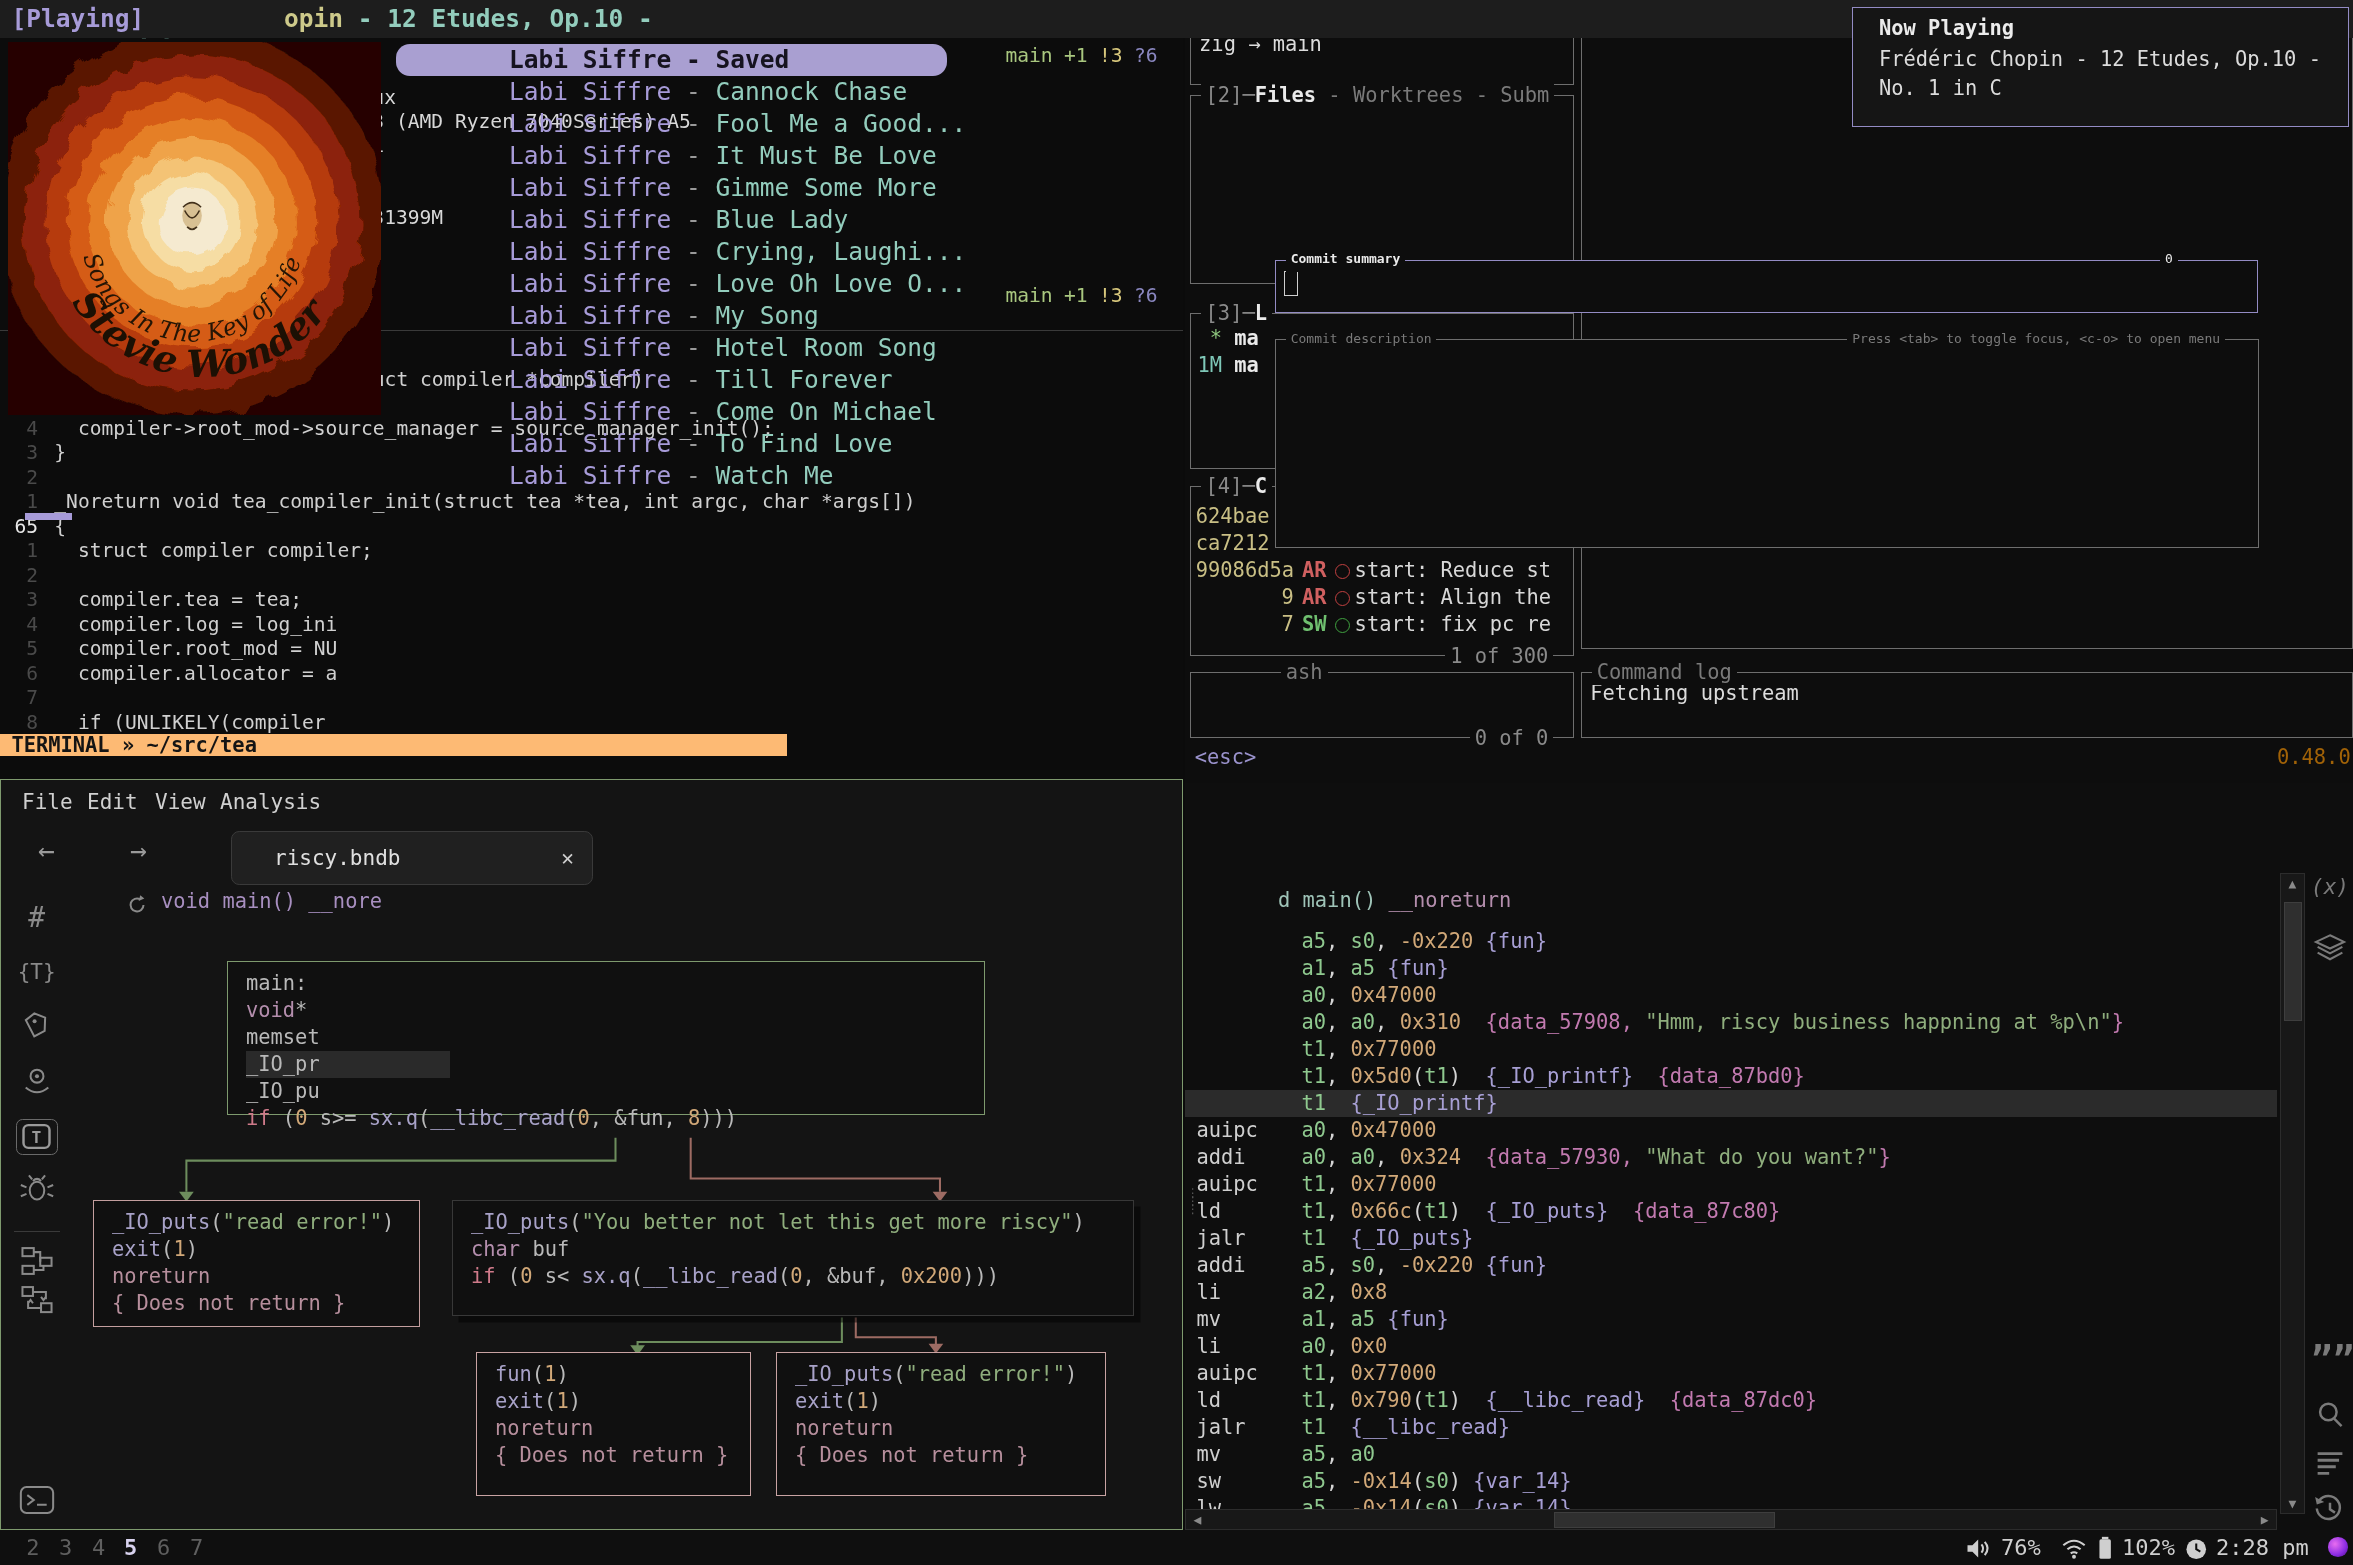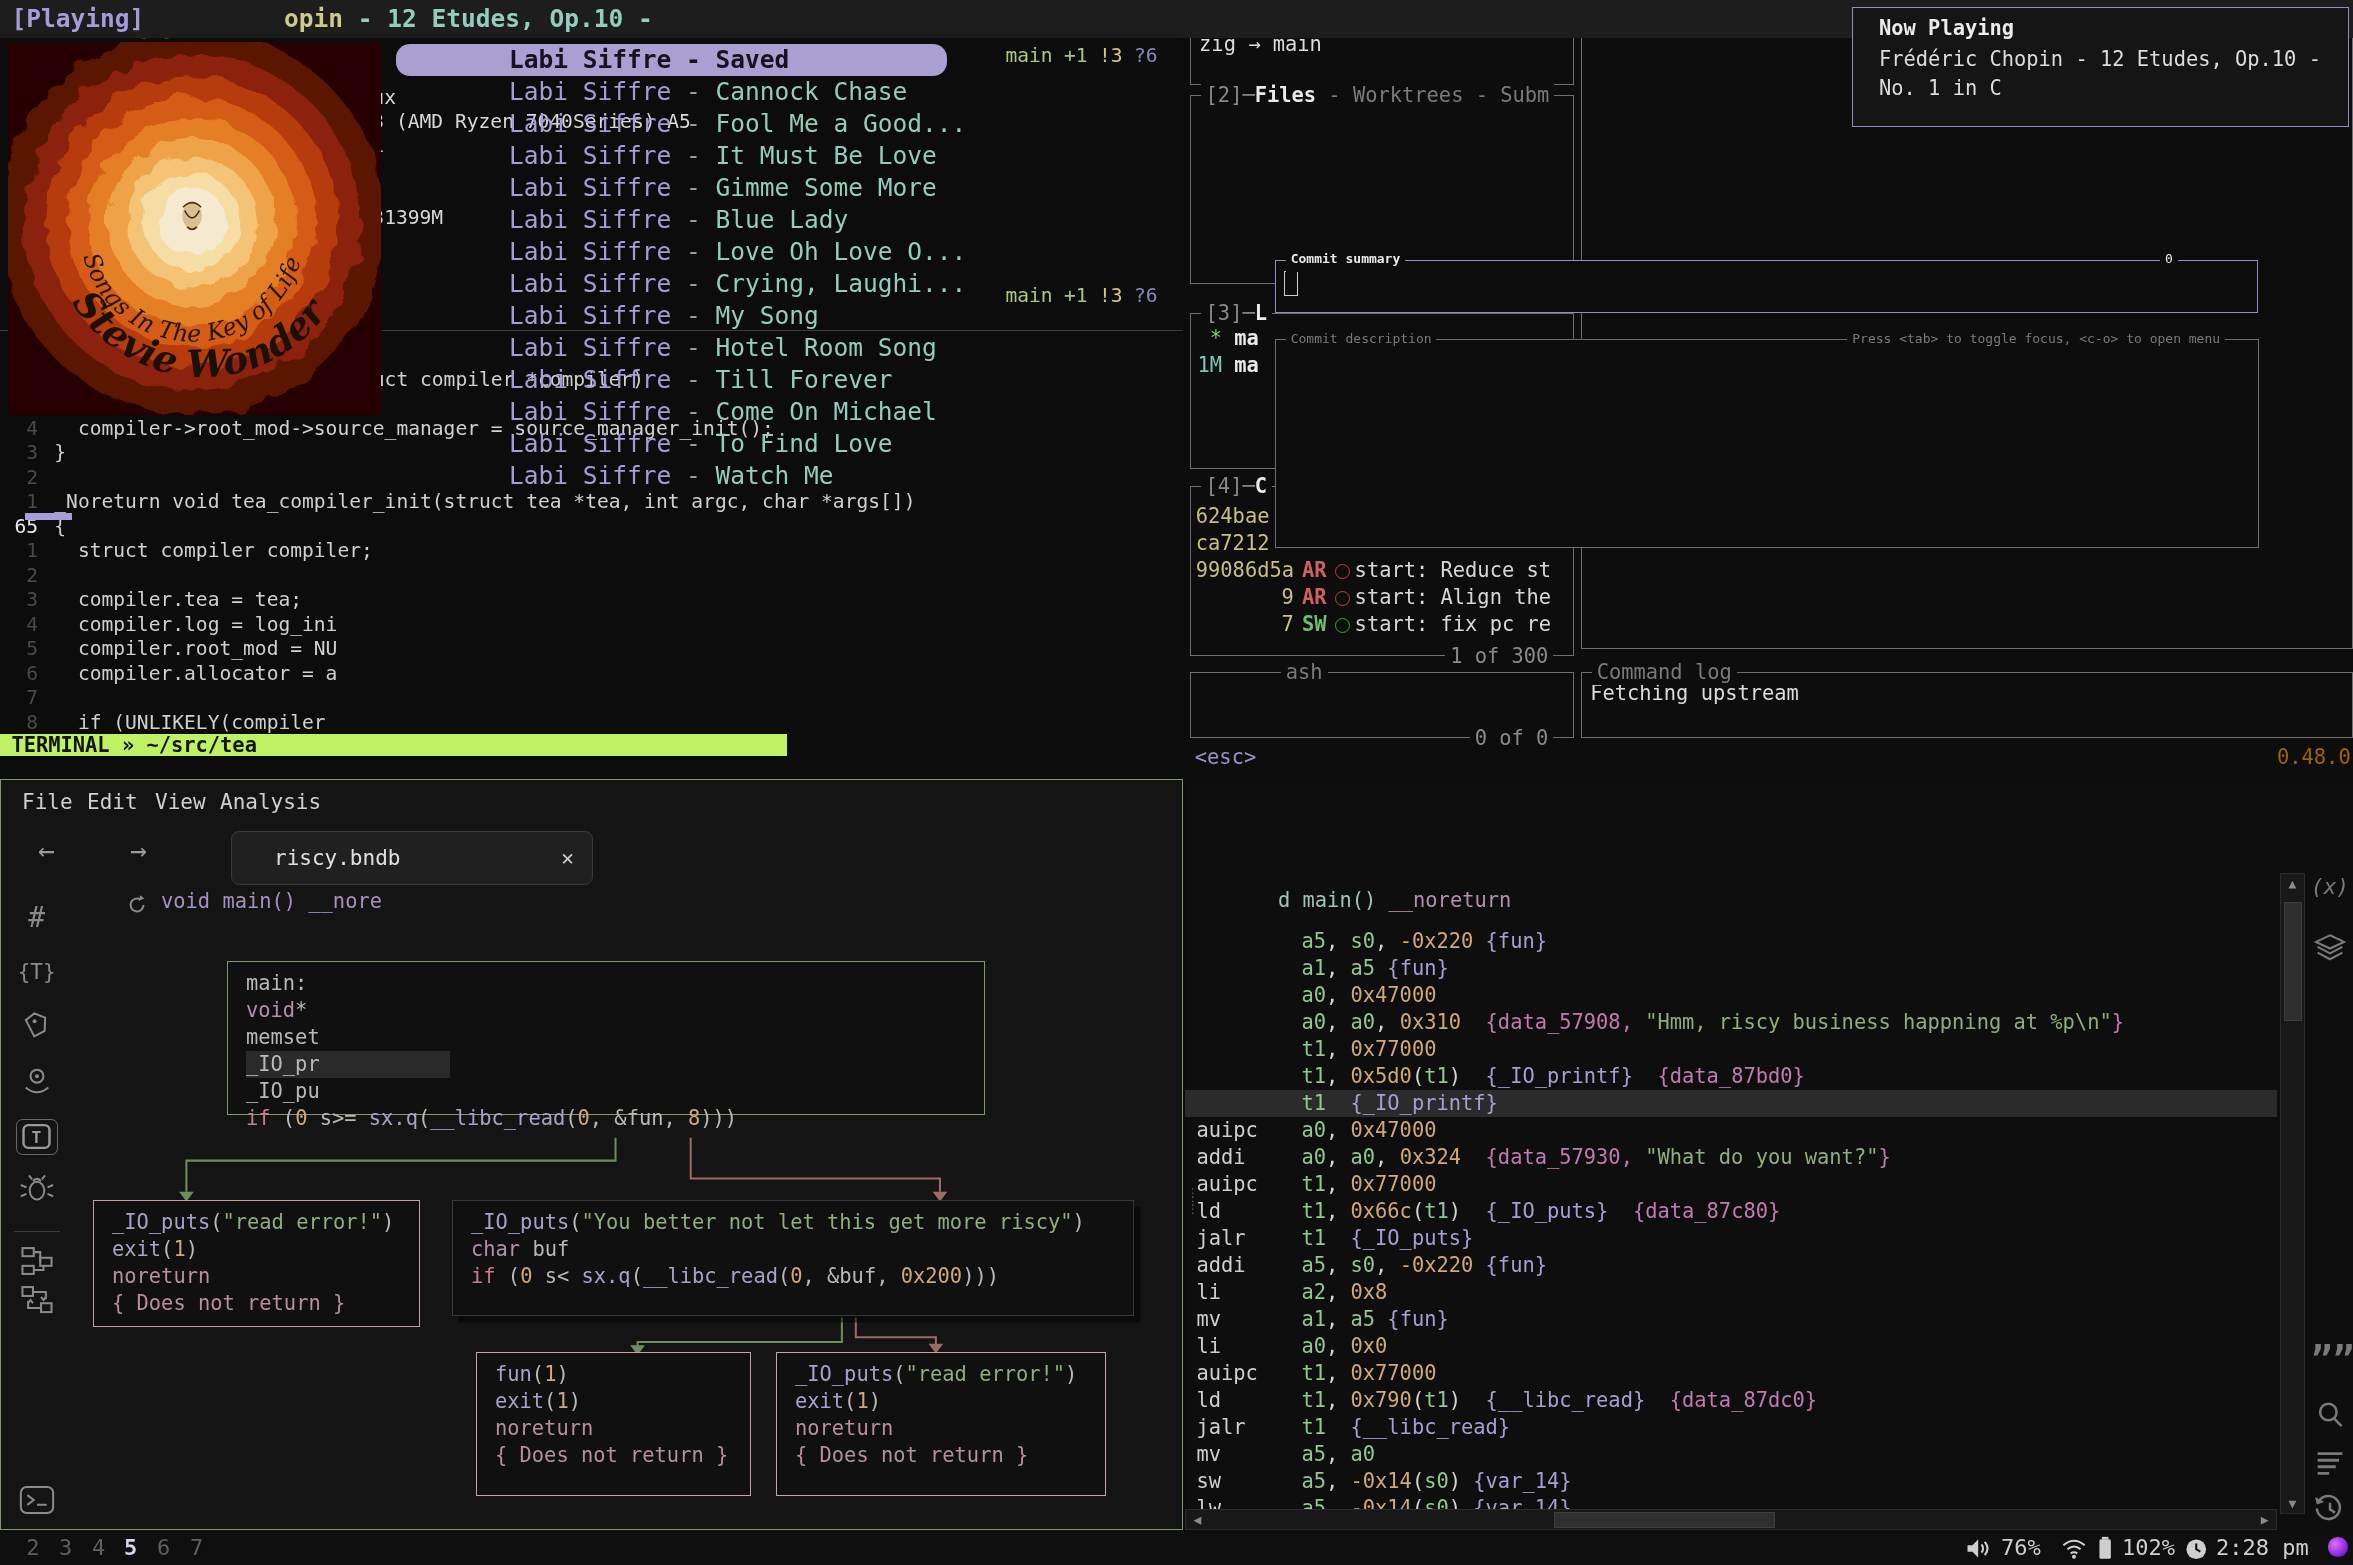--- a/index.html
+++ b/index.html
@@ -21,21 +21,21 @@
   #fetch-user{color:#cbc287;font-weight:bold;}
   .f-row{line-height:24px;}
   .f-label{display:inline-block;width:79px;color:#a9c77f;font-weight:bold;}
   .f-val{color:#d8d8d8;}
   .cursor-block{display:inline-block;width:12.3px;height:23px;border:1.6px solid #cfcfcf;vertical-align:-4.9px;margin-left:8.2px;}
   #divider{left:0;top:330px;width:1183px;height:0.8px;background:#3a3a3a;}
   .c-row{height:24.5px;line-height:24.5px;white-space:pre;}
   .c-num{display:inline-block;width:38px;padding-right:16.3px;text-align:right;color:#4a4a4a;}
   .c-num.cur{color:#e8e8e8;}
   .c-txt{color:#d0d0d0;}
-  #term-bar{left:0;top:734px;width:776px;height:22px;background:#bef264;color:#141414;
+  #term-bar{left:0;top:734px;width:776px;height:22px;background:#fdba74;color:#141414;
             font-weight:bold;font-size:20.4px;line-height:22px;padding-left:11.4px;}
   
   #gittui{left:1185px;top:0;width:1169px;height:783px;background:#0d0d0d;font-size:20.4px;}
   .panel{position:absolute;border:0.8px solid #6e6e6e;background:#0d0d0d;}
   .p-title{position:absolute;top:-13px;left:9.8px;background:#0d0d0d;padding:0 4.9px;white-space:nowrap;line-height:24.5px;}
   .p-label{color:#8a8a8a;}
   .p-name{color:#eaeaea;font-weight:bold;}
   .p-dim{color:#7a7a7a;}
   .p-counter{position:absolute;bottom:-13px;right:19.6px;background:#0d0d0d;padding:0 4.9px;color:#8a8a8a;line-height:24.5px;}
   .p-hint{position:absolute;top:-13px;right:33px;background:#0d0d0d;padding:0 4.9px;color:#7a7a7a;line-height:24.5px;white-space:nowrap;}
@@ -463,22 +463,22 @@
       </svg>
     </div>
 
     <div id="playlist">
         <div class="pl-item sel"><span class="pl-artist">Labi Siffre</span><span class="pl-dash"> - </span><span class="pl-title">Saved</span></div>
         <div class="pl-item"><span class="pl-artist">Labi Siffre</span><span class="pl-dash"> - </span><span class="pl-title">Cannock Chase</span></div>
         <div class="pl-item"><span class="pl-artist">Labi Siffre</span><span class="pl-dash"> - </span><span class="pl-title">Fool Me a Good...</span></div>
         <div class="pl-item"><span class="pl-artist">Labi Siffre</span><span class="pl-dash"> - </span><span class="pl-title">It Must Be Love</span></div>
         <div class="pl-item"><span class="pl-artist">Labi Siffre</span><span class="pl-dash"> - </span><span class="pl-title">Gimme Some More</span></div>
         <div class="pl-item"><span class="pl-artist">Labi Siffre</span><span class="pl-dash"> - </span><span class="pl-title">Blue Lady</span></div>
+        <div class="pl-item"><span class="pl-artist">Labi Siffre</span><span class="pl-dash"> - </span><span class="pl-title">Crying, Laughi...</span></div>
         <div class="pl-item"><span class="pl-artist">Labi Siffre</span><span class="pl-dash"> - </span><span class="pl-title">Love Oh Love O...</span></div>
-        <div class="pl-item"><span class="pl-artist">Labi Siffre</span><span class="pl-dash"> - </span><span class="pl-title">Crying, Laughi...</span></div>
         <div class="pl-item"><span class="pl-artist">Labi Siffre</span><span class="pl-dash"> - </span><span class="pl-title">My Song</span></div>
         <div class="pl-item"><span class="pl-artist">Labi Siffre</span><span class="pl-dash"> - </span><span class="pl-title">Hotel Room Song</span></div>
         <div class="pl-item"><span class="pl-artist">Labi Siffre</span><span class="pl-dash"> - </span><span class="pl-title">Till Forever</span></div>
         <div class="pl-item"><span class="pl-artist">Labi Siffre</span><span class="pl-dash"> - </span><span class="pl-title">Come On Michael</span></div>
         <div class="pl-item"><span class="pl-artist">Labi Siffre</span><span class="pl-dash"> - </span><span class="pl-title">To Find Love</span></div>
         <div class="pl-item"><span class="pl-artist">Labi Siffre</span><span class="pl-dash"> - </span><span class="pl-title">Watch Me</span></div>
       </div>
     <div id="pl-progress"></div>
   </section>
 

